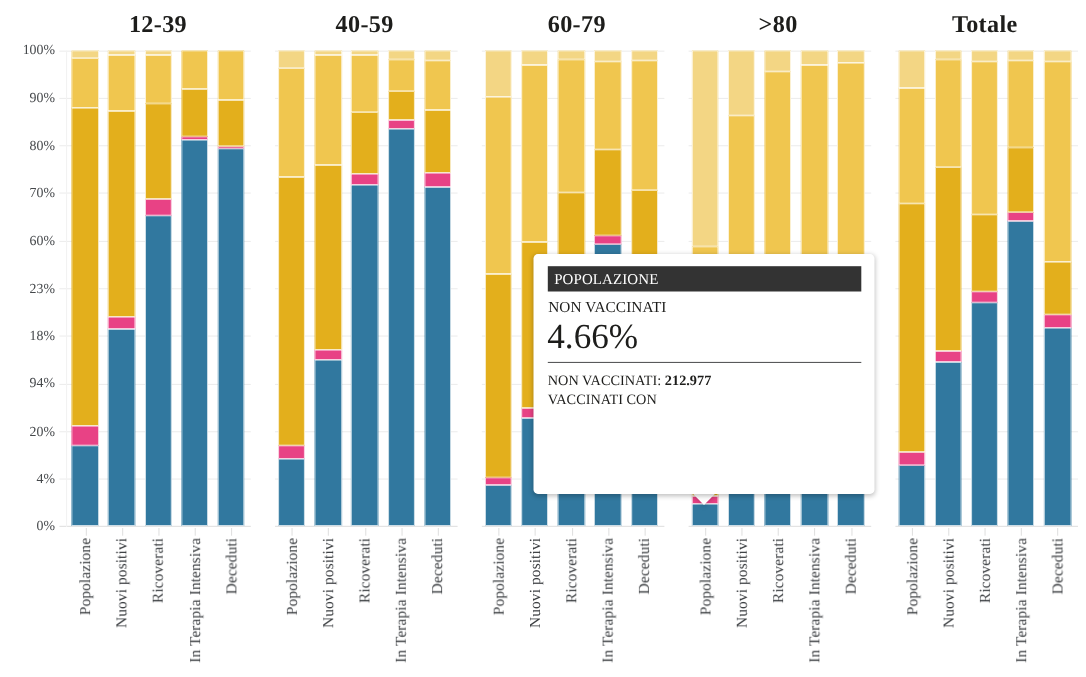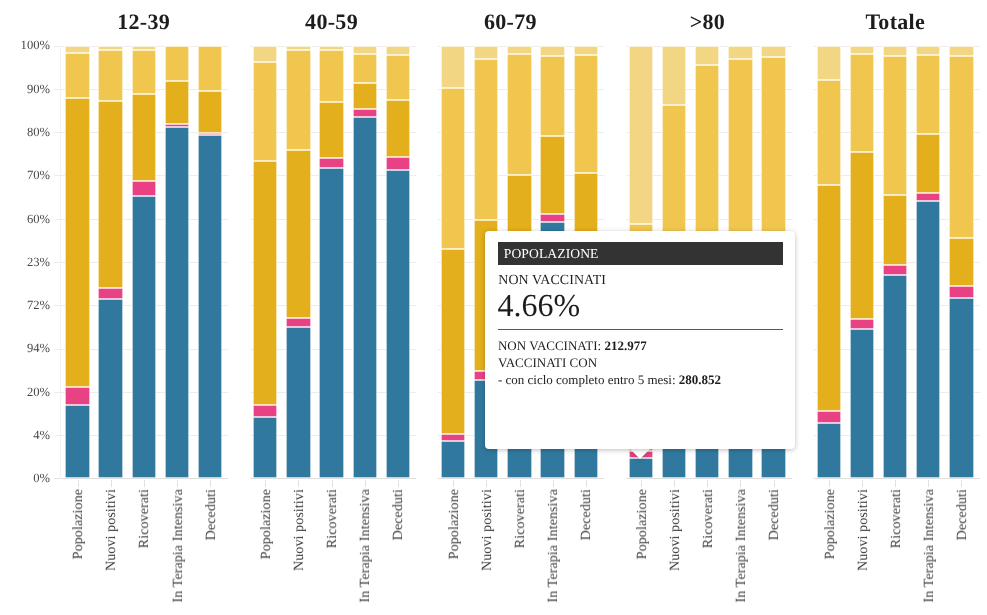--- a/index.html
+++ b/index.html
@@ -111,21 +111,21 @@
       <div class="gridline base" style="top: 478.4px; left: 813.8px; width: 166px;"></div>
     </div>
   <div id="yaxis-line"></div>
   <div id="ytick-layer">
       <div class="ytick" style="top: 39.4px;">100%</div>
       <div class="ytick" style="top: 82.7px;">90%</div>
       <div class="ytick" style="top: 126px;">80%</div>
       <div class="ytick" style="top: 169.2px;">70%</div>
       <div class="ytick" style="top: 212.5px;">60%</div>
       <div class="ytick" style="top: 255.8px;">23%</div>
-      <div class="ytick" style="top: 299.1px;">72%</div>
+      <div class="ytick" style="top: 299.1px;">18%</div>
       <div class="ytick" style="top: 342.4px;">94%</div>
       <div class="ytick" style="top: 385.6px;">20%</div>
       <div class="ytick" style="top: 428.9px;">4%</div>
       <div class="ytick" style="top: 472.2px;">0%</div>
     </div>
   <div id="panel-layer">
       <div class="panel-title" style="left: 45.3px; top: 11px; width: 196.7px;">12-39</div>
       <div class="bar" style="left: 65.3px; top: 45.6px; height: 432.8px;">
         <div class="seg" style="background: rgb(49, 120, 159); bottom: 0px; height: 73.58px;"></div>
         <div class="seg" style="background: rgb(232, 66, 133); bottom: 73.58px; height: 17.74px;"></div>
@@ -188,21 +188,21 @@
         <div class="seg" style="background: rgb(240, 198, 79); bottom: 395.58px; height: 28.56px;"></div>
         <div class="seg" style="background: rgb(243, 214, 132); bottom: 424.14px; height: 8.66px;"></div>
       </div>
       <div class="bar" style="left: 385.6px; top: 45.6px; height: 432.8px;">
         <div class="seg" style="background: rgb(49, 120, 159); bottom: 0px; height: 308.15px;"></div>
         <div class="seg" style="background: rgb(232, 66, 133); bottom: 308.15px; height: 12.98px;"></div>
         <div class="seg" style="background: rgb(227, 175, 28); bottom: 321.14px; height: 57.56px;"></div>
         <div class="seg" style="background: rgb(240, 198, 79); bottom: 378.7px; height: 44.58px;"></div>
         <div class="seg" style="background: rgb(243, 214, 132); bottom: 423.28px; height: 9.52px;"></div>
       </div>
-      <div class="panel-title" style="left: 412px; top: 11px; width: 196.7px;">60-79</div>
+      <div class="panel-title" style="left: 426px; top: 11px; width: 196.7px;">60-79</div>
       <div class="bar" style="left: 441.1px; top: 45.6px; height: 432.8px;">
         <div class="seg" style="background: rgb(49, 120, 159); bottom: 0px; height: 37.22px;"></div>
         <div class="seg" style="background: rgb(232, 66, 133); bottom: 37.22px; height: 6.92px;"></div>
         <div class="seg" style="background: rgb(227, 175, 28); bottom: 44.15px; height: 184.81px;"></div>
         <div class="seg" style="background: rgb(240, 198, 79); bottom: 228.95px; height: 161.87px;"></div>
         <div class="seg" style="background: rgb(243, 214, 132); bottom: 390.82px; height: 41.98px;"></div>
       </div>
       <div class="bar" style="left: 474.2px; top: 45.6px; height: 432.8px;">
         <div class="seg" style="background: rgb(49, 120, 159); bottom: 0px; height: 98.68px;"></div>
         <div class="seg" style="background: rgb(232, 66, 133); bottom: 98.68px; height: 8.66px;"></div>
@@ -361,16 +361,15 @@
   <div id="tooltip">
     <div id="tt-head">
       <span id="tt-head-label">POPOLAZIONE</span>
     </div>
     <div id="tt-label">NON VACCINATI</div>
     <div id="tt-value">4.66%</div>
     <div id="tt-rule"></div>
     <div id="tt-lines">
         <div class="ln"><span>NON VACCINATI: </span><span class="num">212.977</span></div>
         <div class="ln"><span>VACCINATI CON</span><span class="num"></span></div>
-        <div class="ln"><span>- con ciclo completo entro 5 mesi: </span><span class="num">280.852</span></div>
       </div>
   </div>
 </div>
 
 </body></html>

